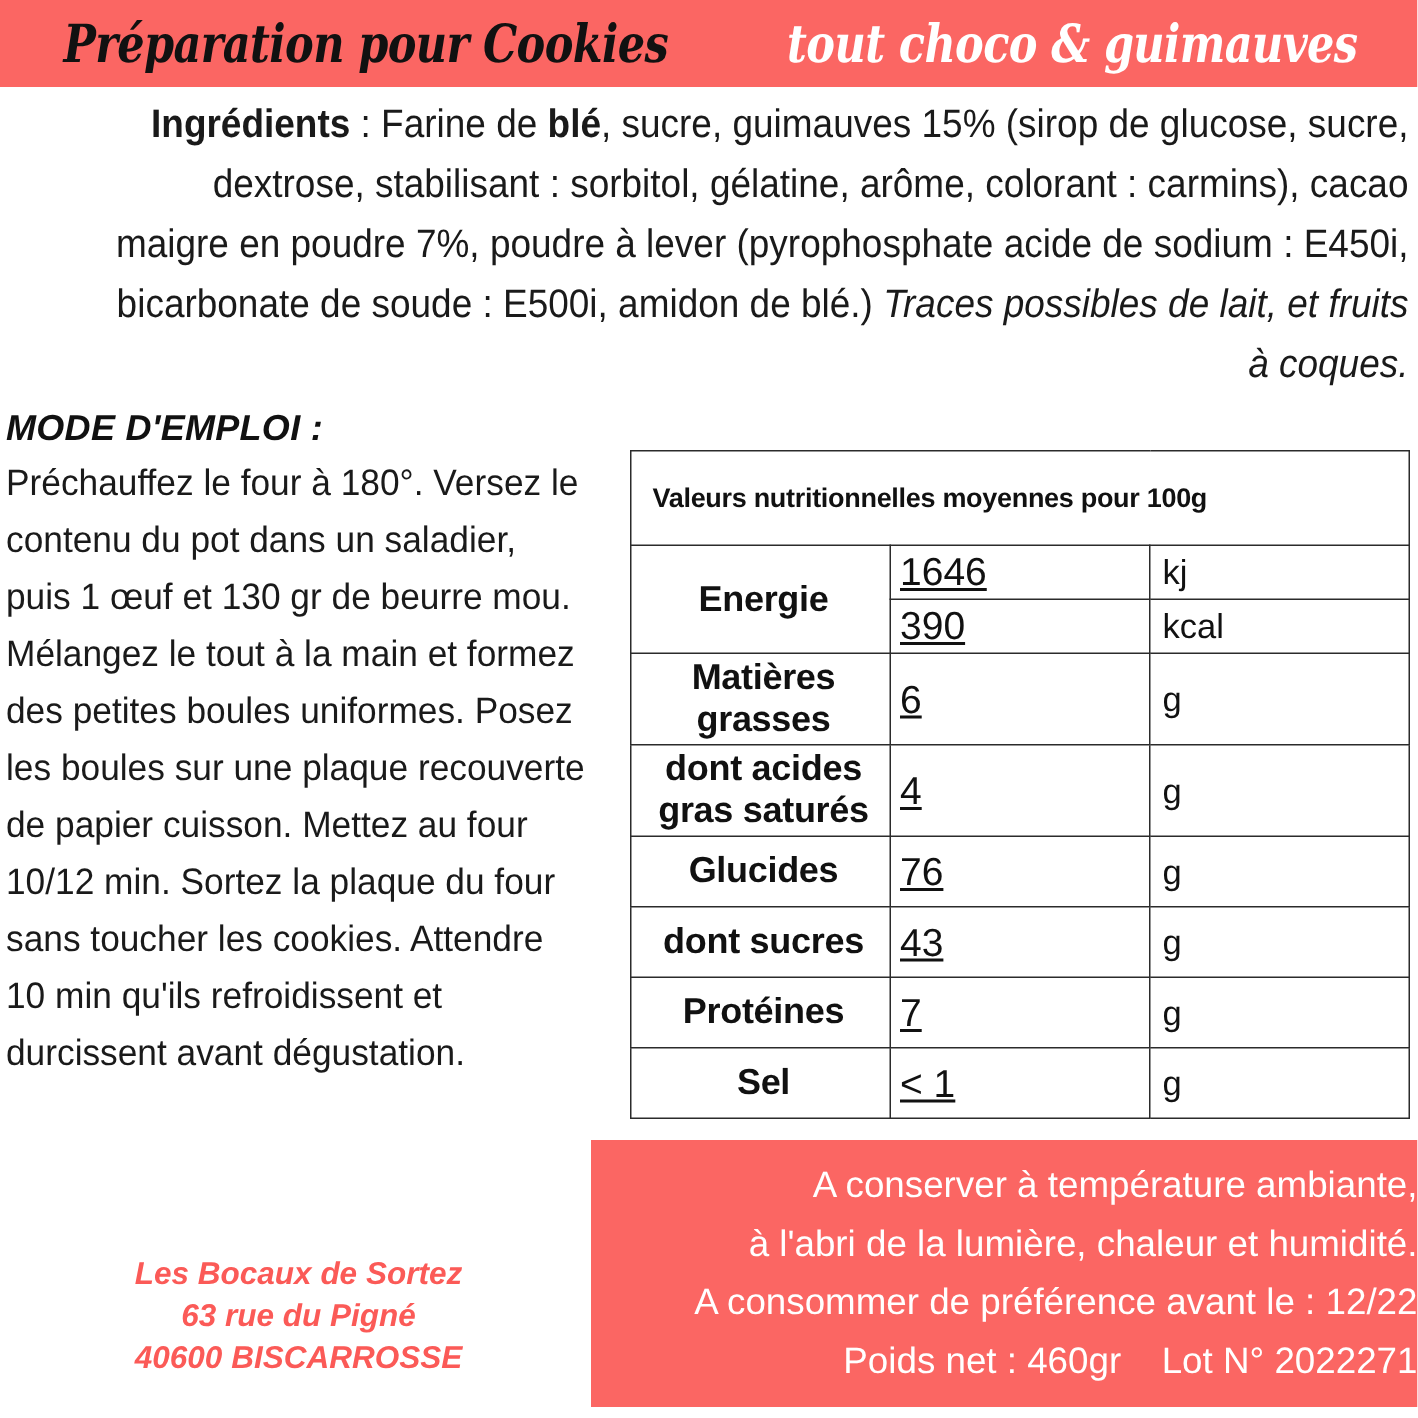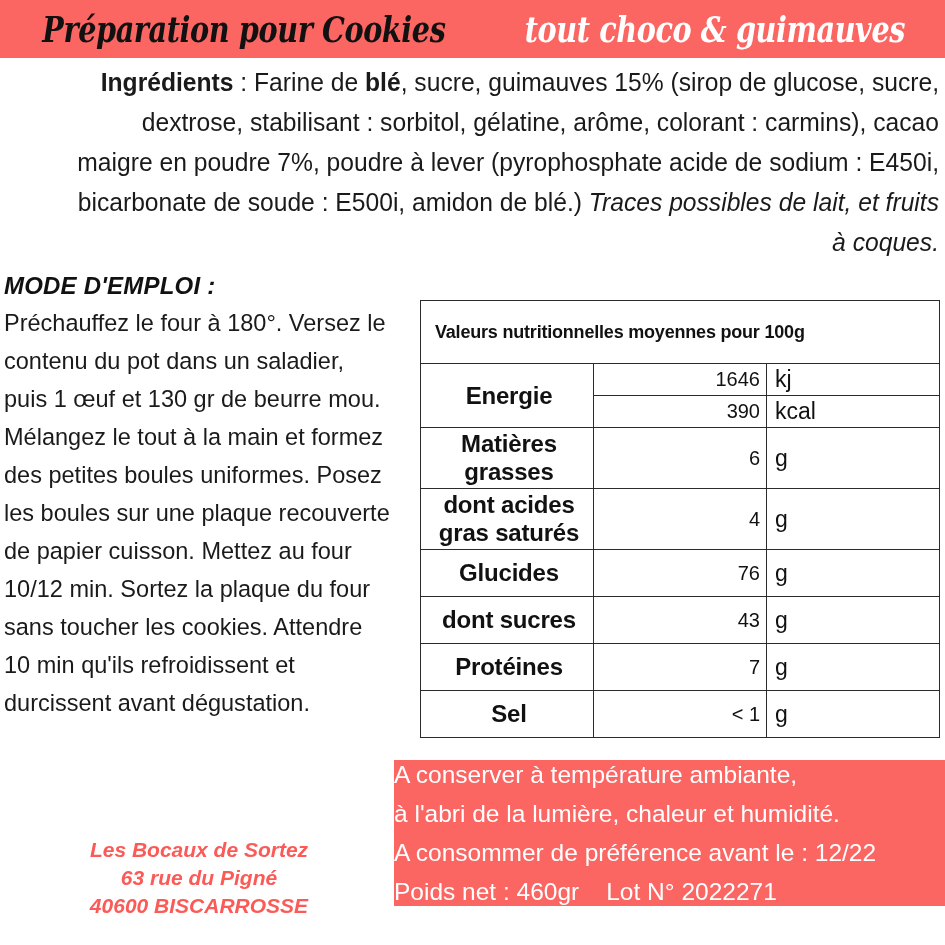--- a/index.html
+++ b/index.html
@@ -136,45 +136,46 @@
   }
   .row-label {
     font-size: 24px;
     font-weight: 700;
     text-align: center;
     padding-left: 10px !important;
     height: 42px;
     letter-spacing: -0.2px;
   }
   .row-value {
-    font-size: 20px;
+    font-size: 26px;
     font-weight: 400;
-    text-align: right;
+    text-align: left;
     width: 113px;
+    text-decoration: underline;
   }
   .row-unit {
     font-size: 23px;
     font-weight: 400;
     text-align: left;
     width: 72px;
     padding-left: 8px !important;
   }
 
   
   .storage-box {
     position: absolute;
     left: 394px;
     top: 760px;
     width: 551px;
-    height: 146px;
+    height: 178px;
     background: #fb6663;
     box-sizing: border-box;
     display: flex;
     flex-direction: column;
-    align-items: flex-start;
+    align-items: flex-end;
     justify-content: center;
     color: #ffffff;
     font-family: "Liberation Sans", sans-serif;
     font-size: 24.5px;
     line-height: 39px;
   }
   .storage-line { white-space: nowrap; }
   .storage-last {
     display: flex;
     gap: 27px;

